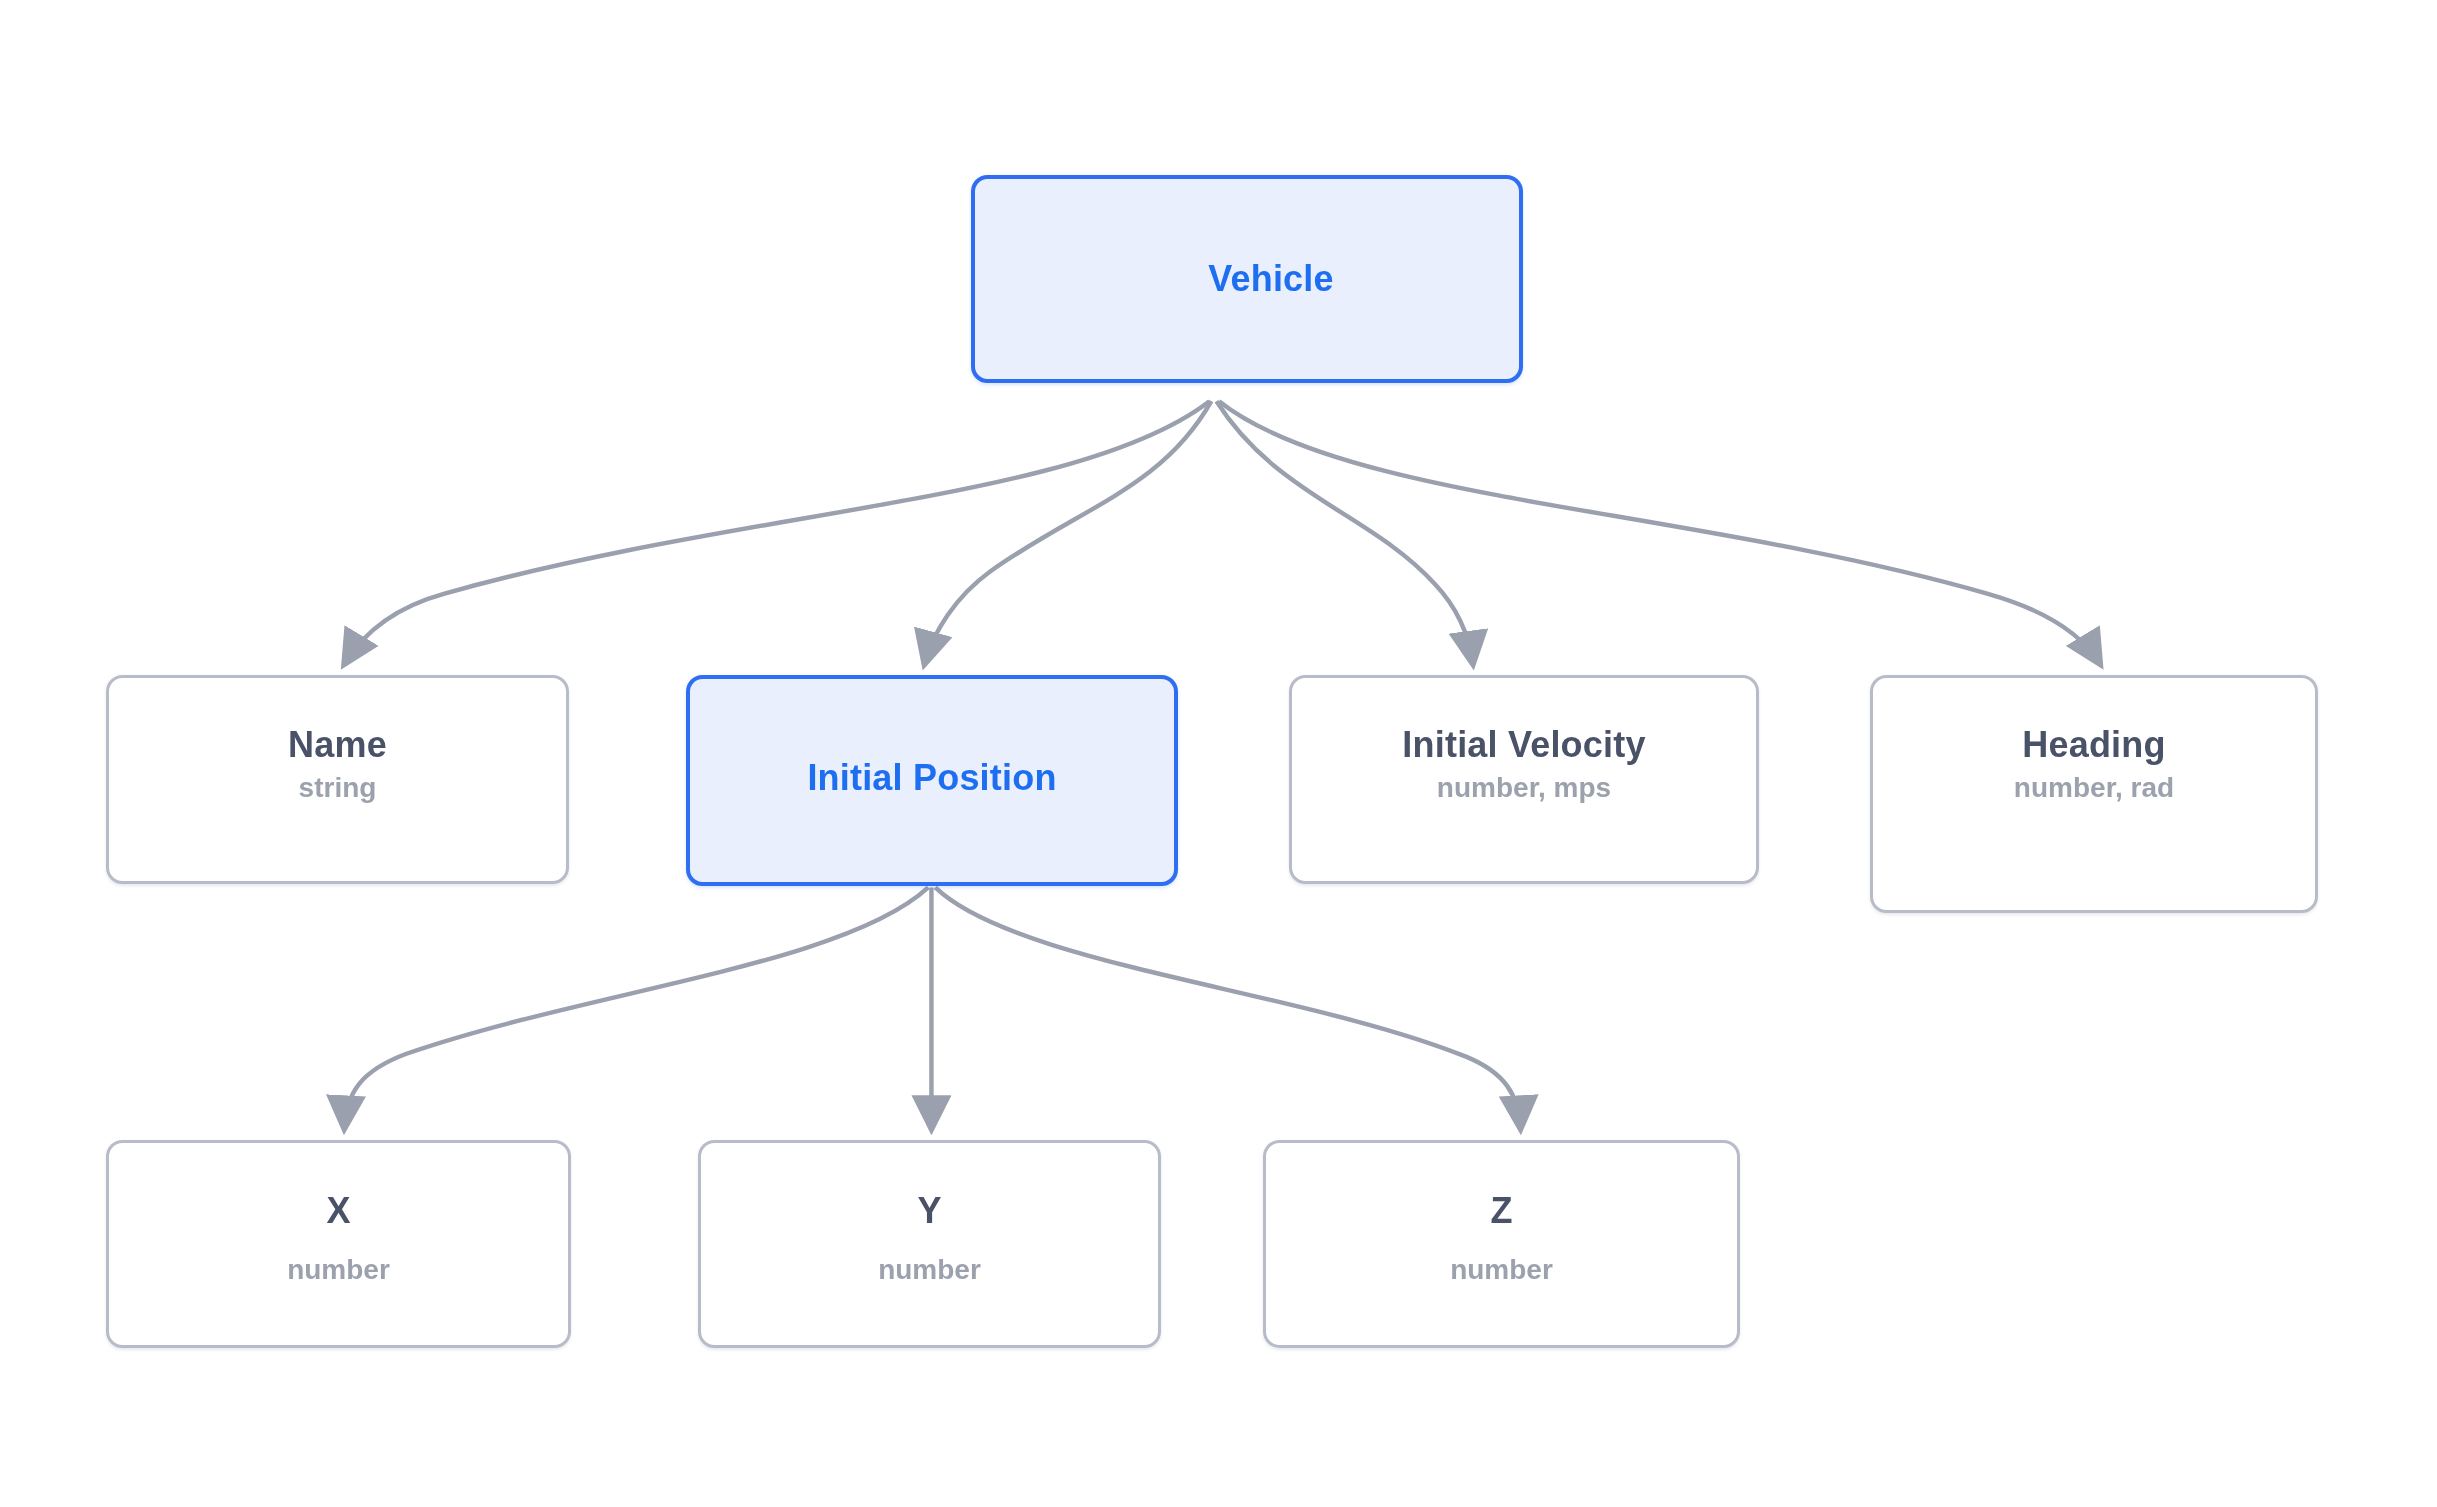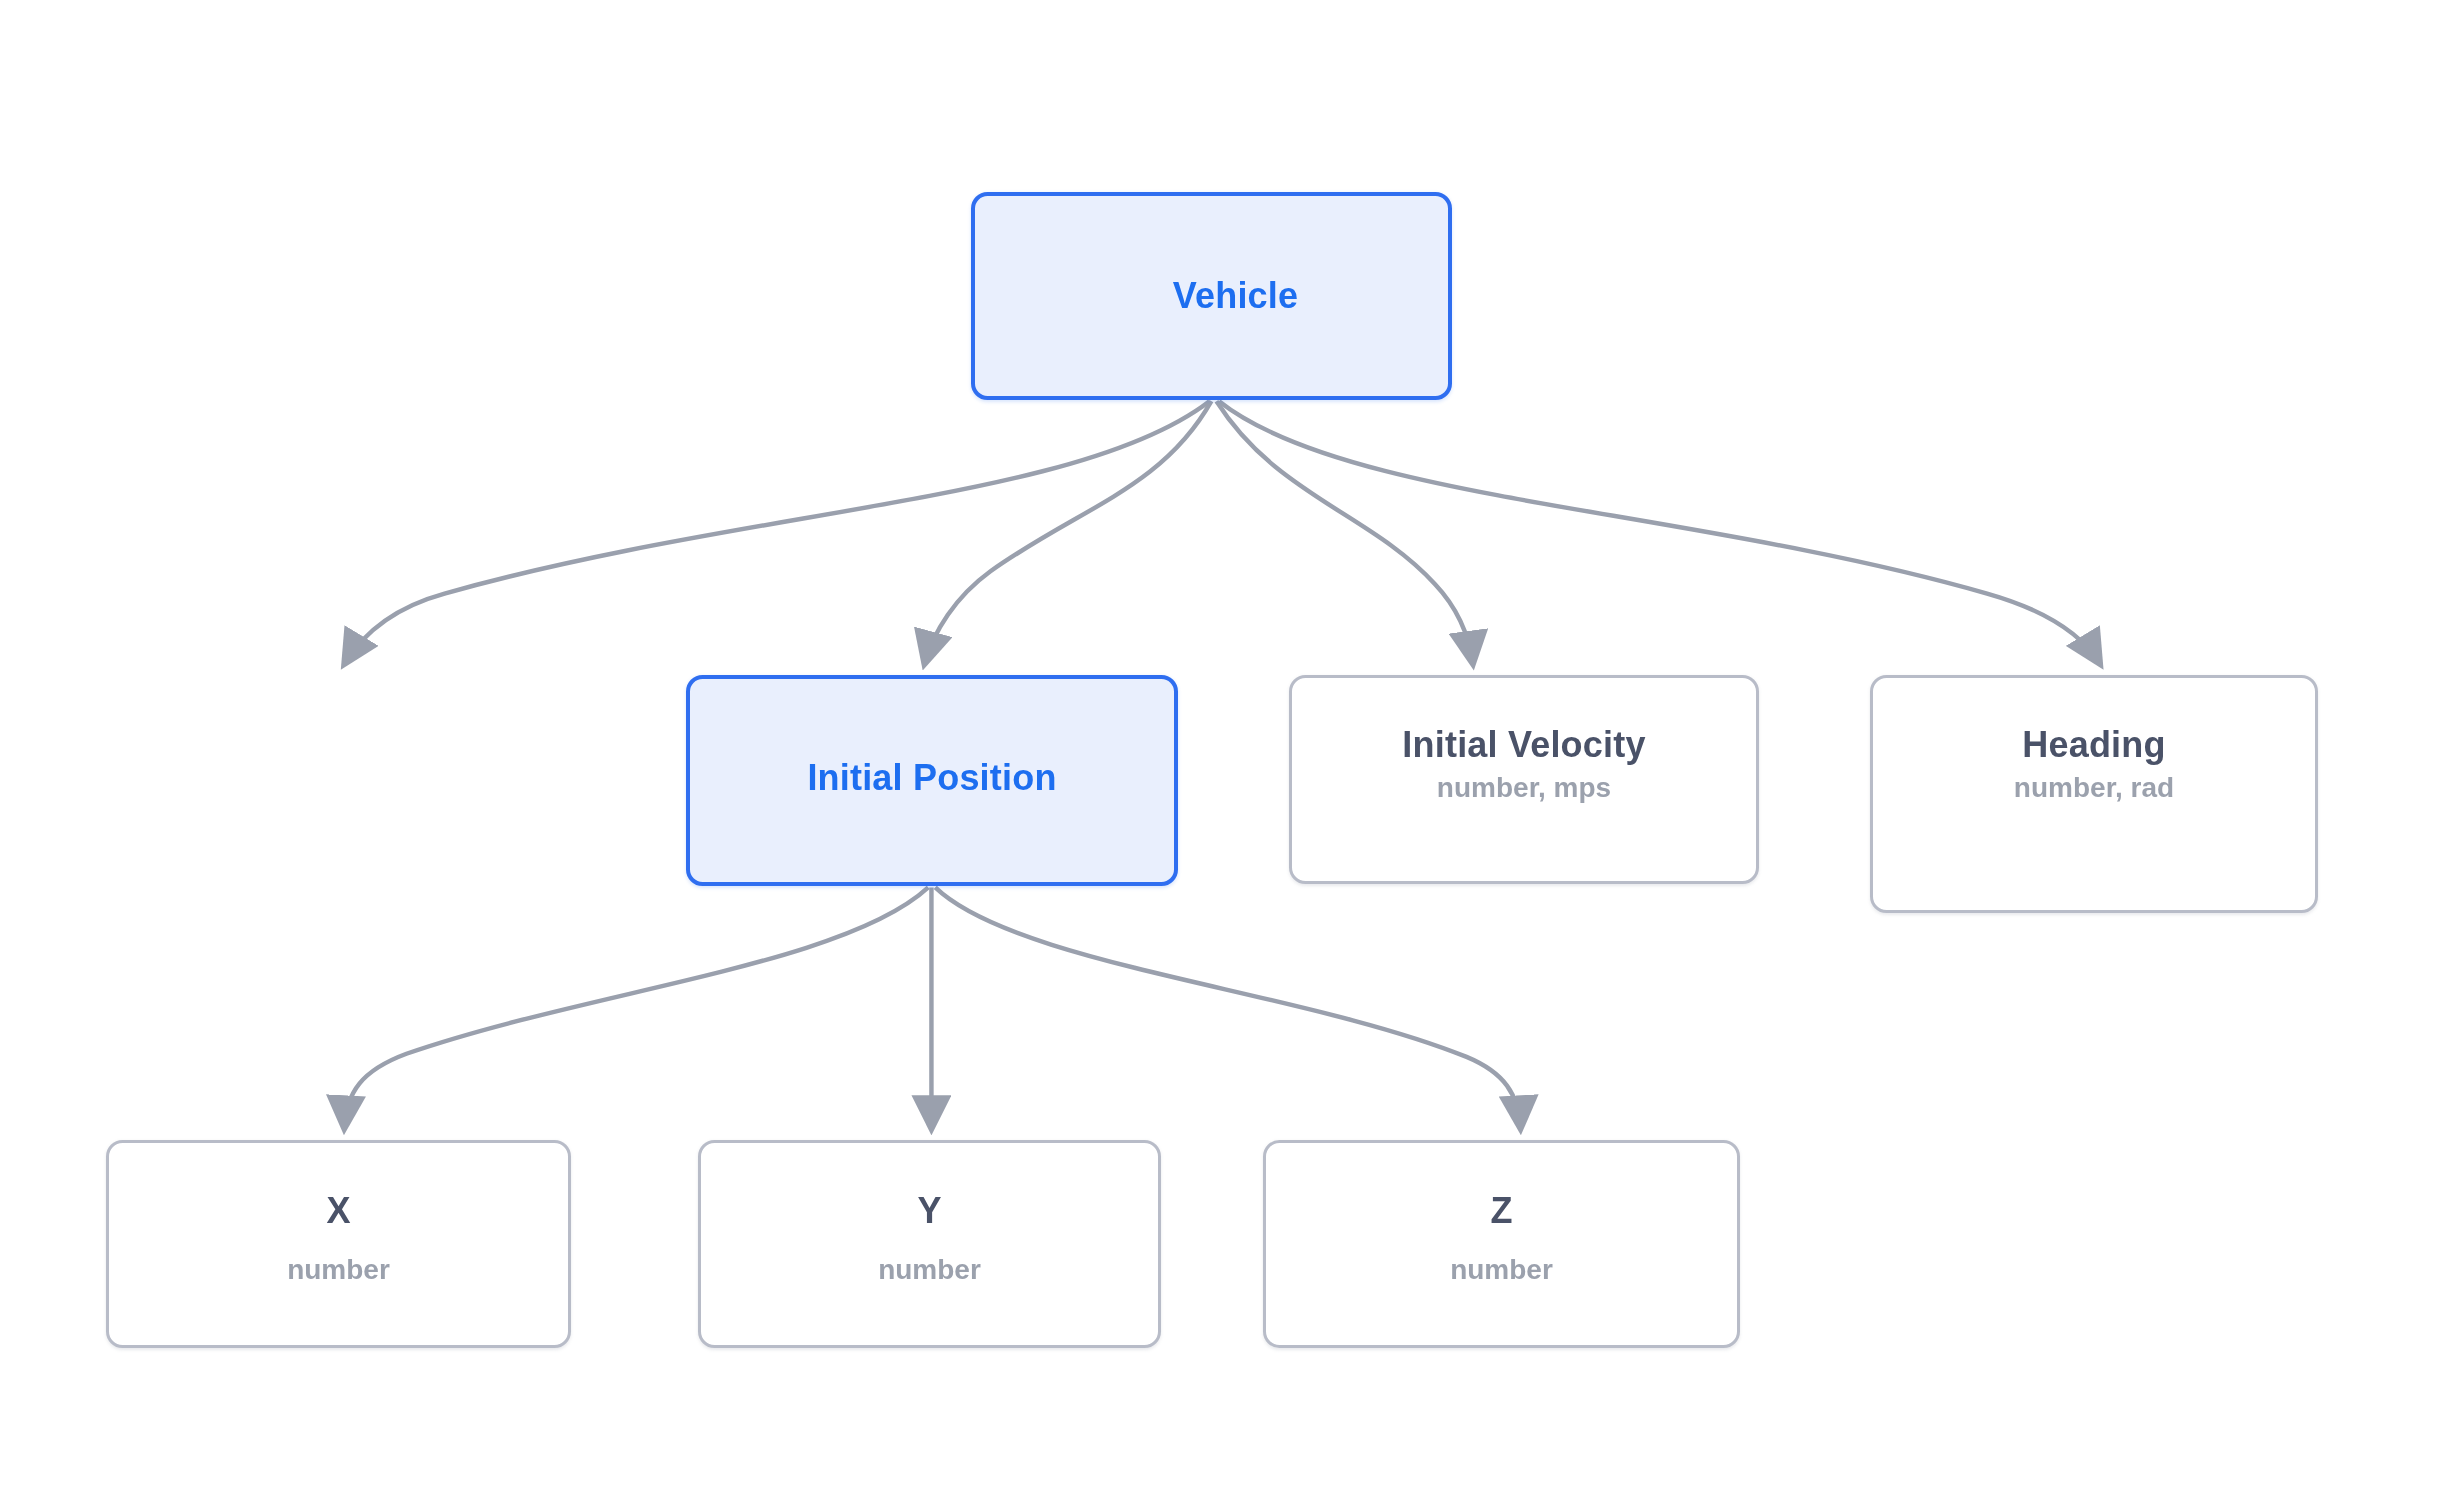--- a/index.html
+++ b/index.html
@@ -92,24 +92,28 @@
 
     <path d="M 1920 632 C 2120 790 2660 800 3130 935 C 3225 962 3280 1000 3308 1046" fill="none" stroke="#9aa0ad" stroke-width="7" marker-end="url(#arrow)"></path>
 
     <path d="M 1462 1398 C 1330 1520 930 1560 640 1660 C 570 1686 545 1720 542 1778" fill="none" stroke="#9aa0ad" stroke-width="7" marker-end="url(#arrow)"></path>
 
     <path d="M 1467 1398 L 1467 1778" fill="none" stroke="#9aa0ad" stroke-width="7" marker-end="url(#arrow)"></path>
 
     <path d="M 1473 1398 C 1600 1520 2050 1560 2310 1665 C 2370 1690 2392 1724 2395 1778" fill="none" stroke="#9aa0ad" stroke-width="7" marker-end="url(#arrow)"></path>
   </svg>
 
-  <div class="node highlight no-sub" style="left:971px; top:192px; width:481px; height:208px;padding-left:48px;">
+  <div class="node highlight no-sub" style="left:971px; top:175px; width:552px; height:208px;padding-left:48px;">
     <div class="title">Vehicle</div>
   </div>
 
+  <div class="node row2 has-sub" style="left:106px; top:675px; width:463px; height:209px;">
+    <div class="title">Name</div>
+    <div class="subtitle">string</div>
+  </div>
 
   <div class="node row2 has-sub" style="left:1289px; top:675px; width:470px; height:209px;">
     <div class="title">Initial Velocity</div>
     <div class="subtitle">number, mps</div>
   </div>
 
   <div class="node highlight row2 no-sub" style="left:686px; top:675px; width:492px; height:211px;">
     <div class="title">Initial Position</div>
   </div>
 

